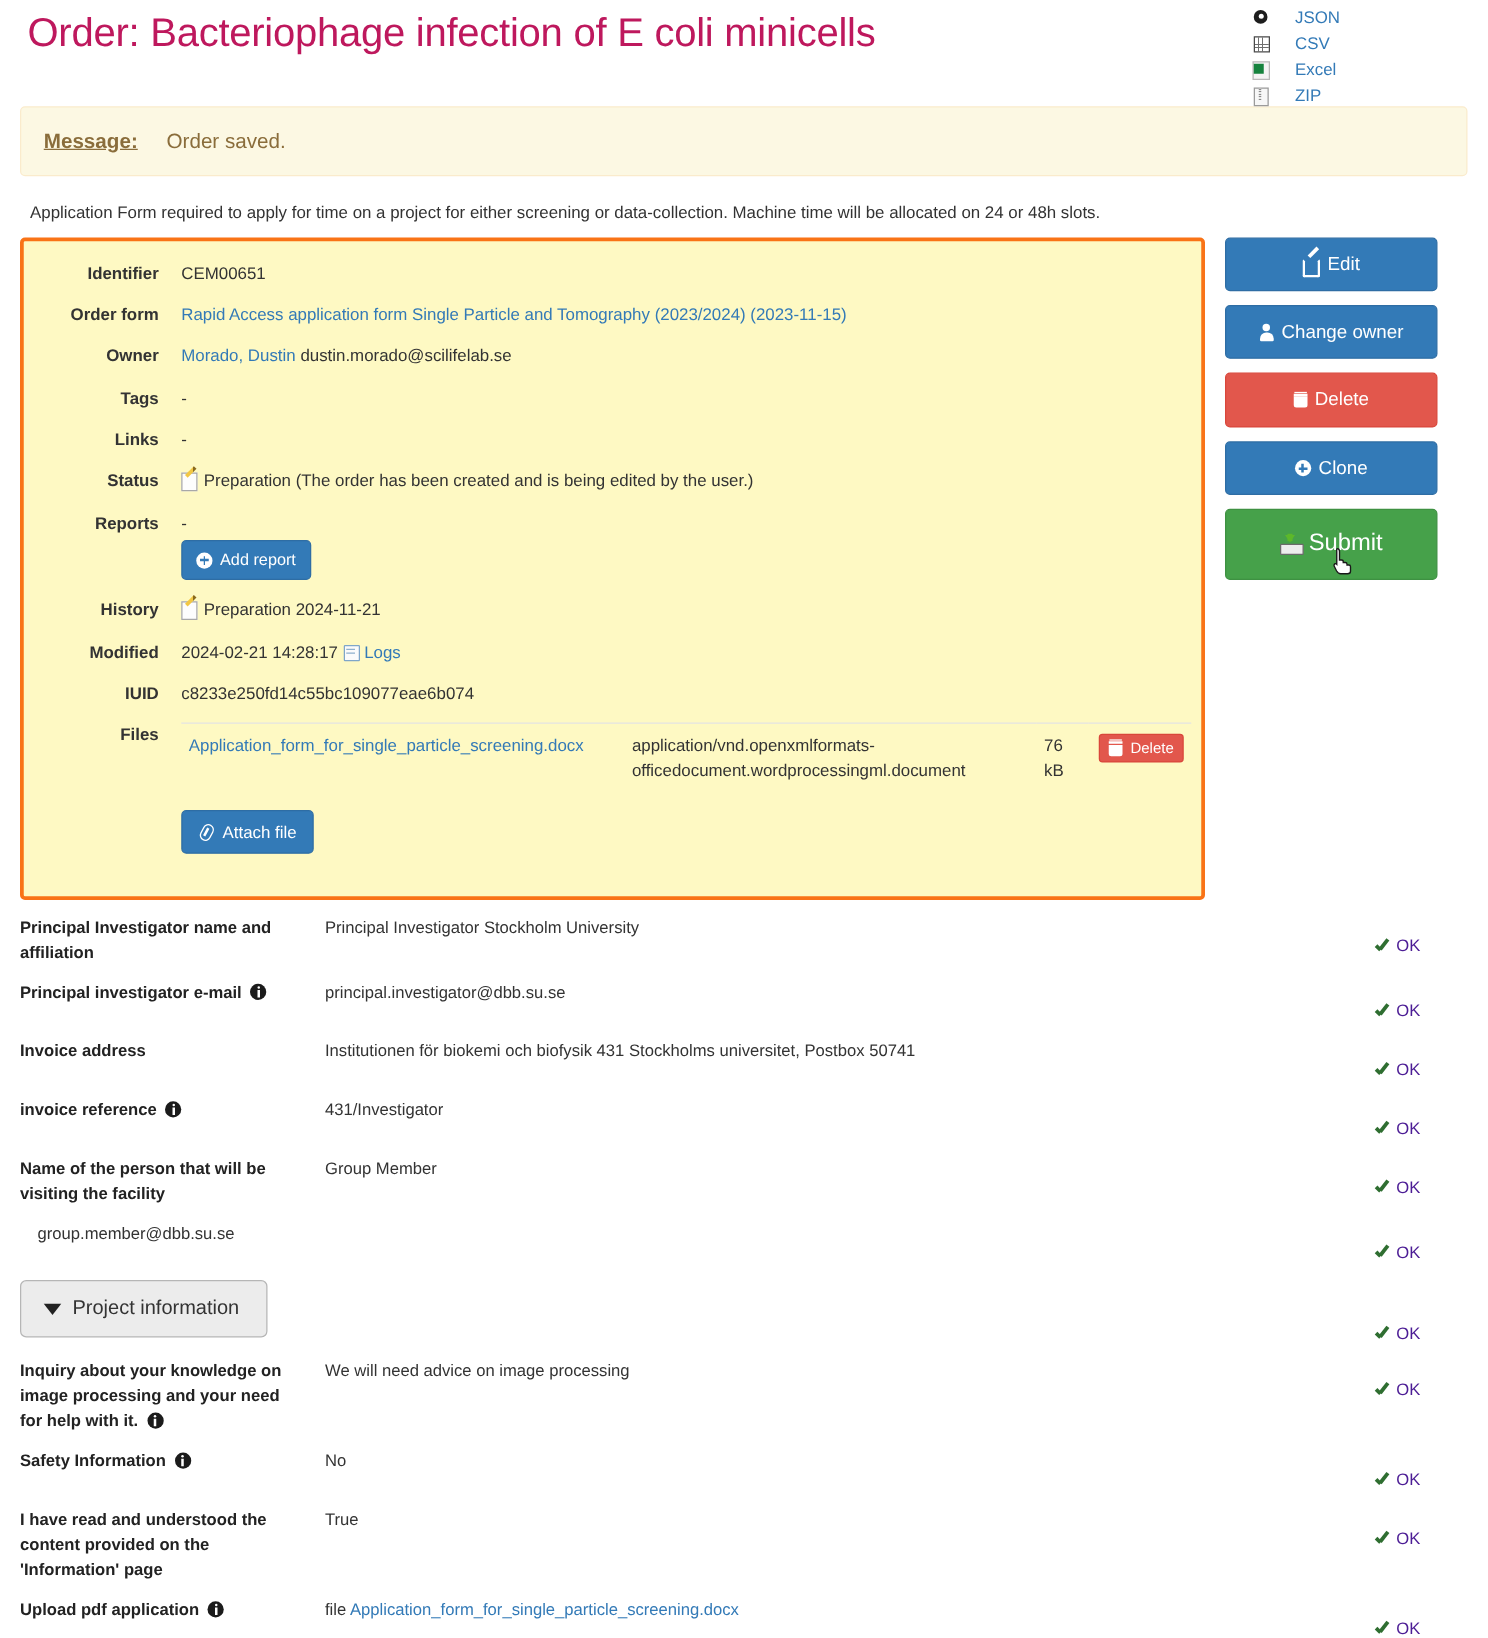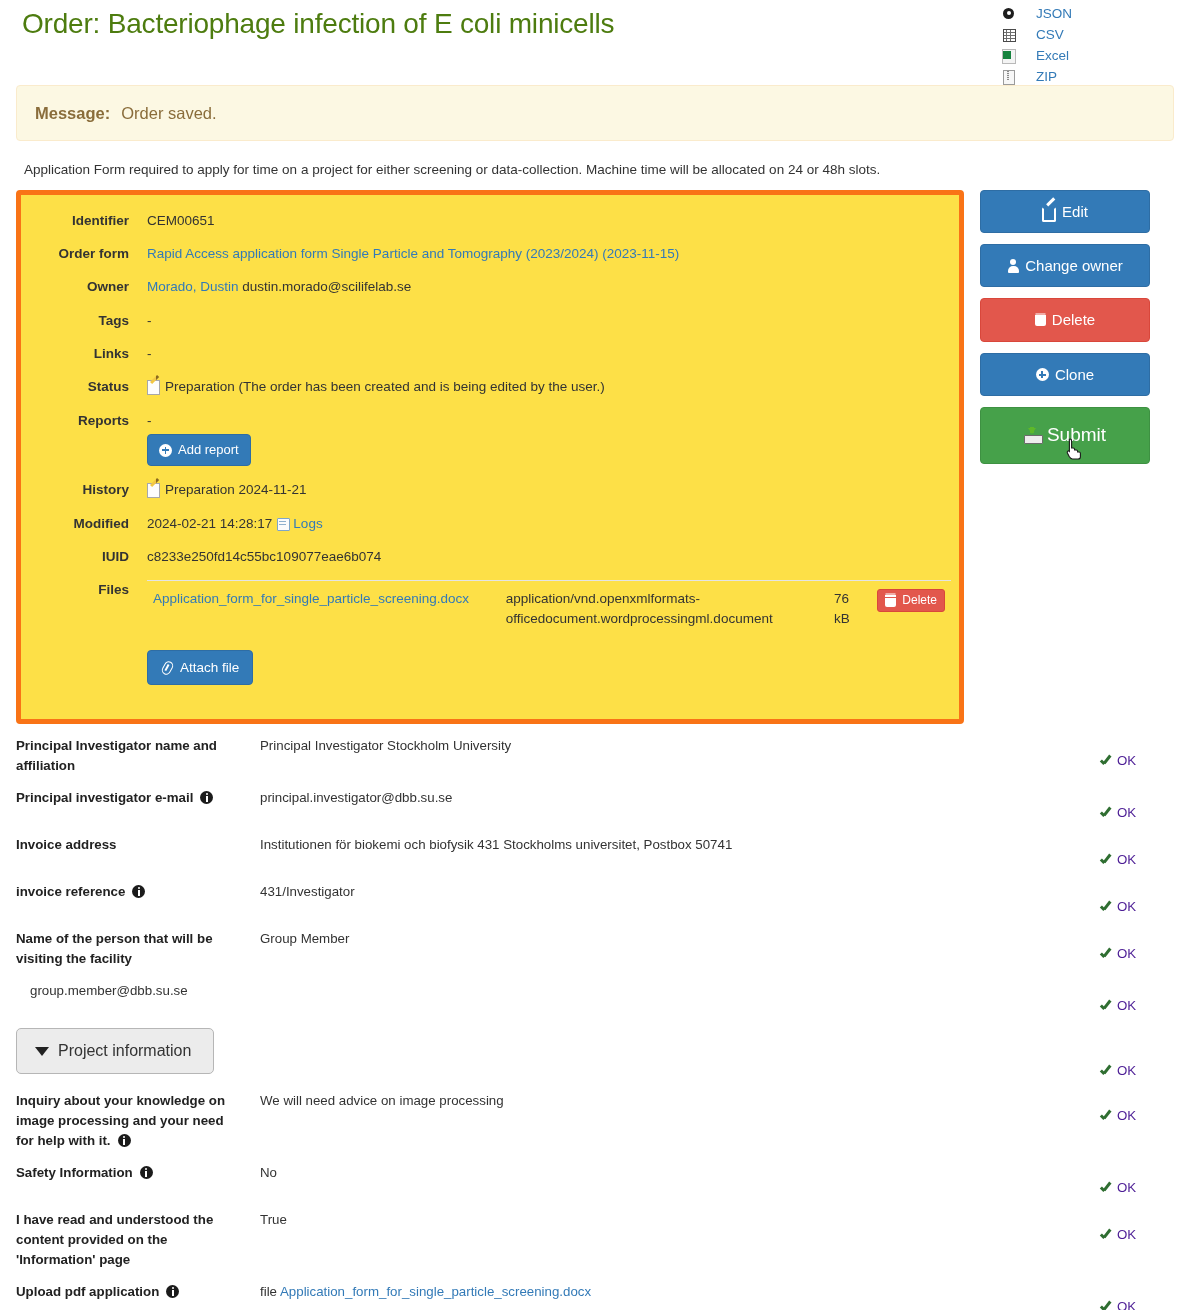--- a/index.html
+++ b/index.html
@@ -13,23 +13,23 @@
   }
   .page { width: 1190px; position: relative; }
 
   
   .header {
     position: relative;
     padding: 2px 0 0 0;
     height: 80px;
   }
   .page-title {
-    font-size: 28px;
+    font-size: 32px;
     font-weight: normal;
-    color: #4d7c0f;
+    color: #be185d;
     margin: 0;
     padding: 6px 0 0 22px;
     line-height: 1.15;
     letter-spacing: -0.2px;
   }
   .exports {
     position: absolute;
     top: 4px;
     left: 1002px;
     display: flex;
@@ -110,39 +110,39 @@
     background: #fcf8e3;
     border: 1px solid #faebcc;
     border-radius: 4px;
     padding: 14px 18px;
     color: #8a6d3b;
     font-size: 16.5px;
     height: 56px;
     display: flex;
     align-items: center;
   }
-  .message-banner b { font-weight: bold; margin-right: 11px; }
+  .message-banner b { font-weight: bold; margin-right: 23px; text-decoration: underline; }
 
   
   .body-wrap { position: relative; padding: 0 16px; }
   .intro {
     font-size: 13.5px;
     color: #333;
     padding: 20px 0 10px 8px;
     line-height: 1.4;
   }
   .cols { display: flex; align-items: flex-start; gap: 0; }
   .col-main { width: 948px; flex: 0 0 948px; }
   .col-side { width: 186px; flex: 0 0 186px; padding-left: 16px; }
 
   
   .panel {
-    border: 5px solid #f97316;
+    border: 3px solid #f97316;
     border-radius: 4px;
-    background: #fde047;
+    background: #fef9c3;
     padding: 16px 8px 20px 8px;
   }
   .dl { display: block; }
   .drow { display: flex; align-items: flex-start; margin-bottom: 14px; }
   .dt {
     width: 100px; flex: 0 0 100px;
     text-align: right;
     font-weight: bold;
     font-size: 13.5px;
     color: #333;

